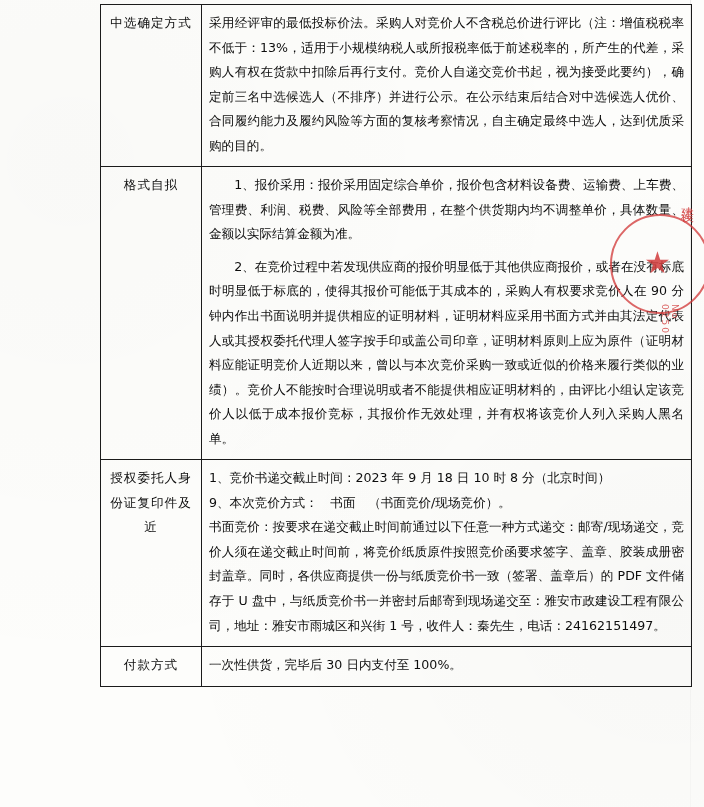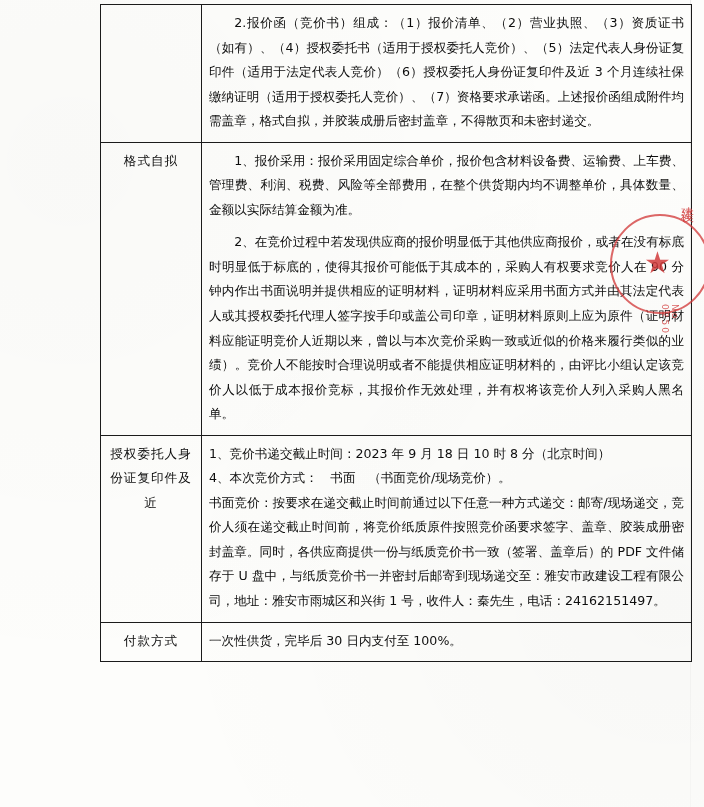--- a/index.html
+++ b/index.html
@@ -78,48 +78,48 @@
   }
 </style>
 </head>
 <body>
 
 <div class="paper-noise"></div>
 <div class="crease"></div>
 
 <table class="doc">
   <tbody>
+
     <tr>
       <td class="label-col">
-        <span class="lbl"></span>
+        <span class="lbl">中选确定方式</span>
       </td>
       <td class="body-col">
-        <p class="ind">2.报价函（竞价书）组成：（1）报价清单、（2）营业执照、（3）资质证书（如有）、（4）授权委托书（适用于授权委托人竞价）、（5）法定代表人身份证复印件（适用于法定代表人竞价）（6）授权委托人身份证复印件及近 3 个月连续社保缴纳证明（适用于授权委托人竞价）、（7）资格要求承诺函。上述报价函组成附件均需盖章，格式自拟，并胶装成册后密封盖章，不得散页和未密封递交。</p>
+        <p>采用经评审的最低投标价法。采购人对竞价人不含税总价进行评比（注：增值税税率不低于：13%，适用于小规模纳税人或所报税率低于前述税率的，所产生的代差，采购人有权在货款中扣除后再行支付。竞价人自递交竞价书起，视为接受此要约），确定前三名中选候选人（不排序）并进行公示。在公示结束后结合对中选候选人优价、合同履约能力及履约风险等方面的复核考察情况，自主确定最终中选人，达到优质采购的目的。</p>
       </td>
     </tr>
-
 
     <tr>
       <td class="label-col">
         <span class="lbl">格式自拟</span>
       </td>
       <td class="body-col">
         <p class="ind">1、报价采用：报价采用固定综合单价，报价包含材料设备费、运输费、上车费、管理费、利润、税费、风险等全部费用，在整个供货期内均不调整单价，具体数量、金额以实际结算金额为准。</p>
         <div class="gap"></div>
         <p class="ind">2、在竞价过程中若发现供应商的报价明显低于其他供应商报价，或者在没有标底时明显低于标底的，使得其报价可能低于其成本的，采购人有权要求竞价人在 90 分钟内作出书面说明并提供相应的证明材料，证明材料应采用书面方式并由其法定代表人或其授权委托代理人签字按手印或盖公司印章，证明材料原则上应为原件（证明材料应能证明竞价人近期以来，曾以与本次竞价采购一致或近似的价格来履行类似的业绩）。竞价人不能按时合理说明或者不能提供相应证明材料的，由评比小组认定该竞价人以低于成本报价竞标，其报价作无效处理，并有权将该竞价人列入采购人黑名单。</p>
       </td>
     </tr>
 
     <tr>
       <td class="label-col">
         <span class="lbl">授权委托人身份证复印件及近</span>
       </td>
       <td class="body-col">
         <p>1、竞价书递交截止时间：2023 年 9 月 18 日 10 时 8 分（北京时间）</p>
-        <p>4、本次竞价方式：　书面　（书面竞价/现场竞价）。</p>
+        <p>9、本次竞价方式：　书面　（书面竞价/现场竞价）。</p>
         <p>书面竞价：按要求在递交截止时间前通过以下任意一种方式递交：邮寄/现场递交，竞价人须在递交截止时间前，将竞价纸质原件按照竞价函要求签字、盖章、胶装成册密封盖章。同时，各供应商提供一份与纸质竞价书一致（签署、盖章后）的 PDF 文件储存于 U 盘中，与纸质竞价书一并密封后邮寄到现场递交至：雅安市政建设工程有限公司，地址：雅安市雨城区和兴街 1 号，收件人：秦先生，电话：24162151497。</p>
       </td>
     </tr>
 
     <tr>
       <td class="label-col">
         <span class="lbl">付款方式</span>
       </td>
       <td class="body-col">
         <p>一次性供货，完毕后 30 日内支付至 100%。</p>

